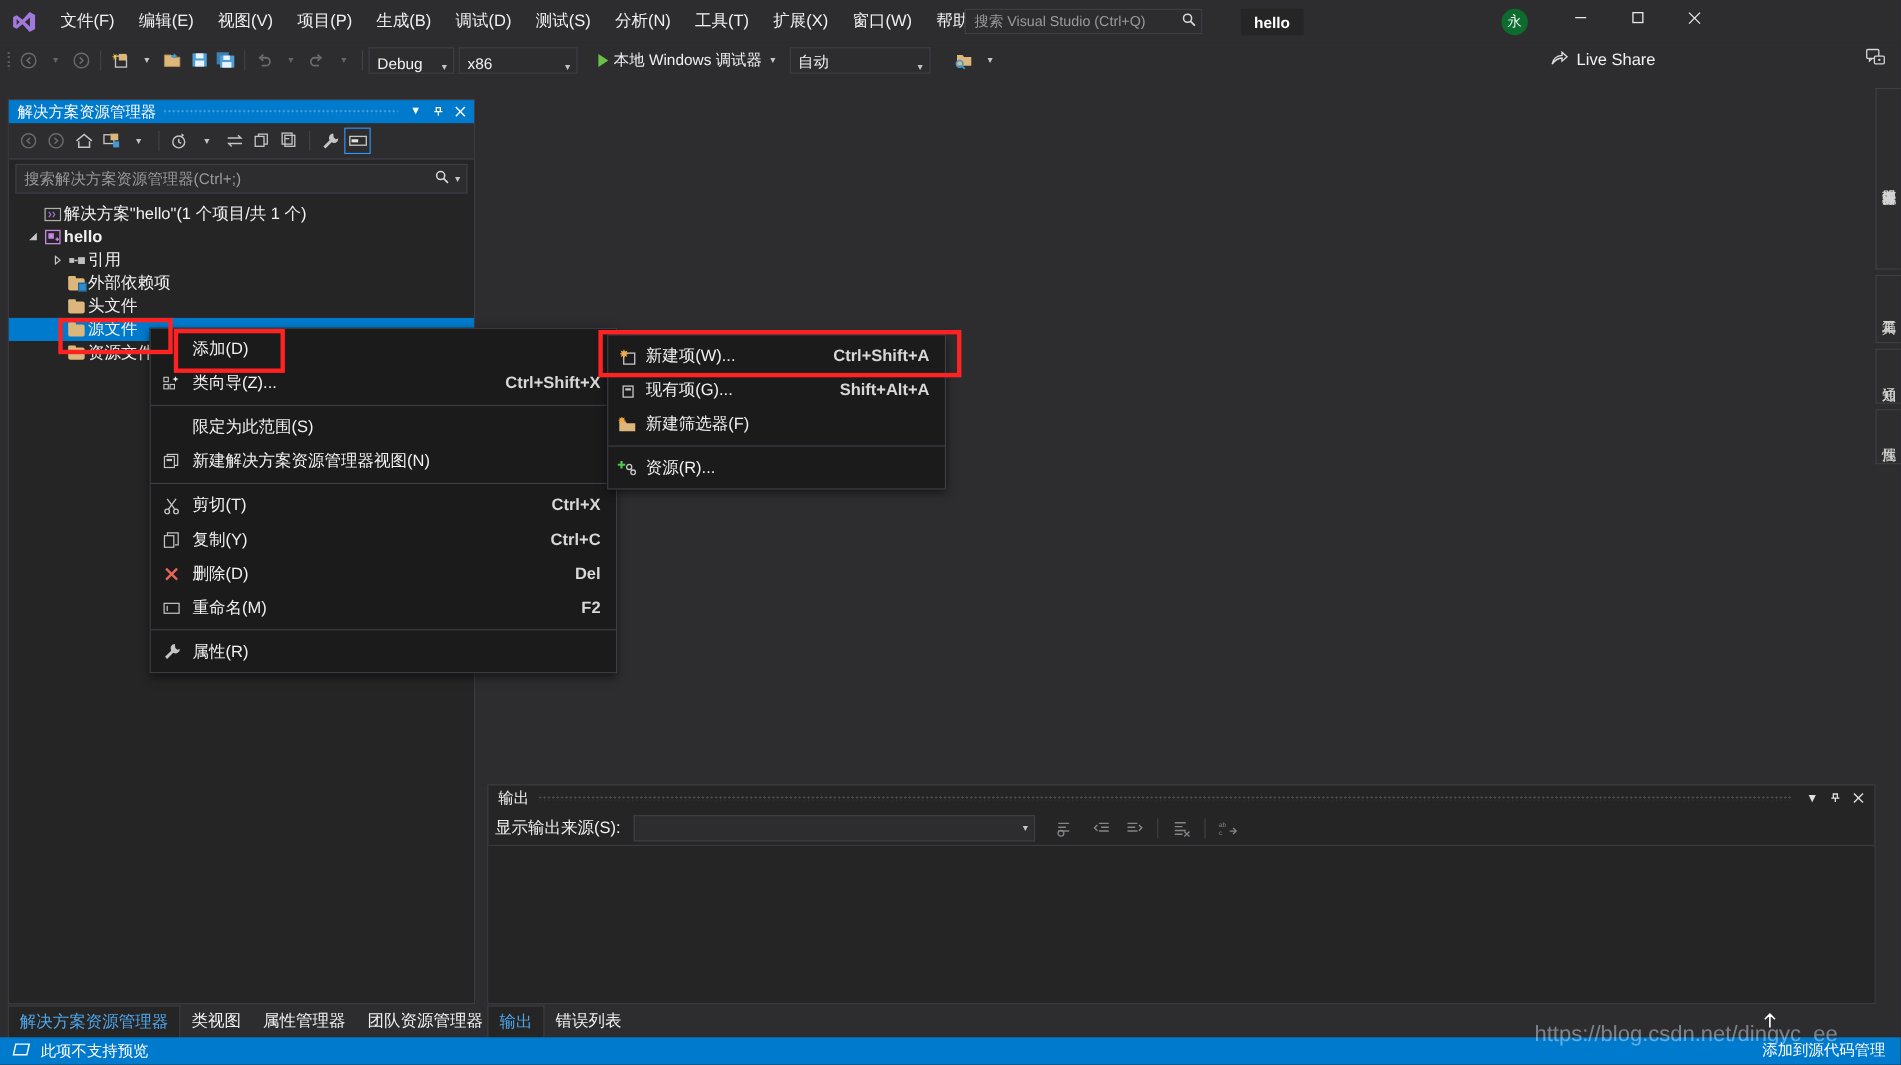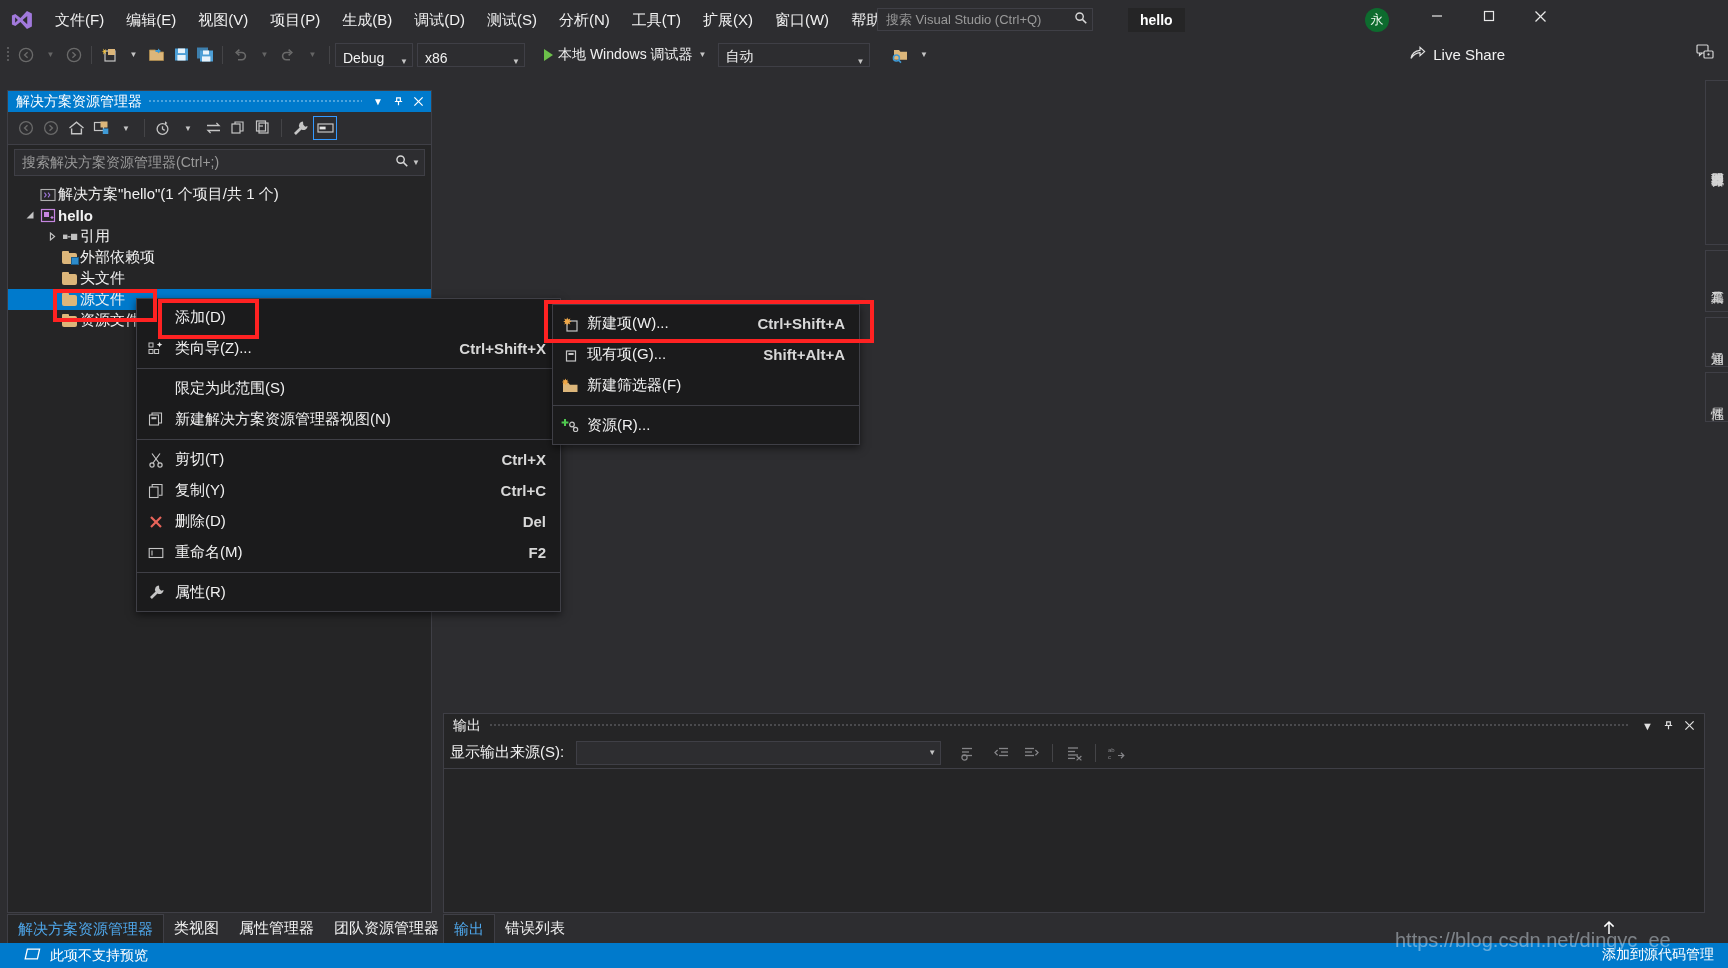--- a/index.html
+++ b/index.html
@@ -213,21 +213,21 @@
     font-size: 15px; color: #f1f1f1; white-space: nowrap;
   }
   .btab.on { background: #252526; color: #4ea6ea; border: 1px solid #3f3f46;
              border-bottom: none; }
 
   
   .status {
     position: absolute; left: 0; top: 943px; width: 1728px; height: 25px;
     background: #007acc; display: flex; align-items: center; color: #ffffff;
   }
-  .status-left { display: flex; align-items: center; gap: 9px; padding-left: 24px; font-size: 14px; text-align: right; }
+  .status-left { display: flex; align-items: center; gap: 9px; padding-left: 11px; font-size: 14px; text-align: right; }
   .status-right { margin-left: auto; display: flex; align-items: flex-start; gap: 8px;
                   padding-right: 14px; font-size: 14px; flex-direction: column; }
   .wmark {
     position: absolute; left: 1395px; top: 929px; font-size: 20px;
     color: rgba(225,235,245,.45); white-space: nowrap; pointer-events: none;
   }
 
   
   .vtabs { position: absolute; right: 0; top: 80px; width: 23px; }
   .vtab {
@@ -371,21 +371,21 @@
     </div>
     <div class="combo" style="width:108px;margin-left:4px">
       <span class="cv">x86</span>
       <span class="ca">▼</span>
     </div>
     <div class="run-btn" style="margin-left:14px">
       <span class="tri"></span>
       <span>本地 Windows 调试器</span>
       <span class="tb-caret">▼</span>
     </div>
-    <div class="combo" style="width:152px;margin-left:6px">
+    <div class="combo" style="width:128px;margin-left:6px">
       <span class="cv">自动</span>
       <span class="ca">▼</span>
     </div>
     <div class="tb-btn" style="margin-left:18px">
       <svg width="18" height="18" viewBox="0 0 18 18">
           <path d="M3 4h5l1.4 1.8H16v8H3Z" fill="#dcb67a"></path>
           <circle cx="5.4" cy="12" r="3" fill="none" stroke="#3f9ad6" stroke-width="1.5"></circle>
           <line x1="7.6" y1="14.2" x2="10" y2="16.6" stroke="#3f9ad6" stroke-width="1.6"></line>
         </svg>
     </div>

